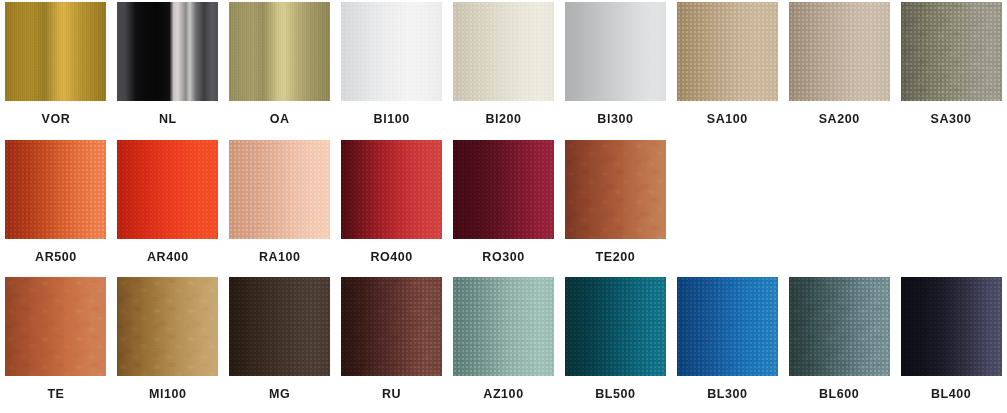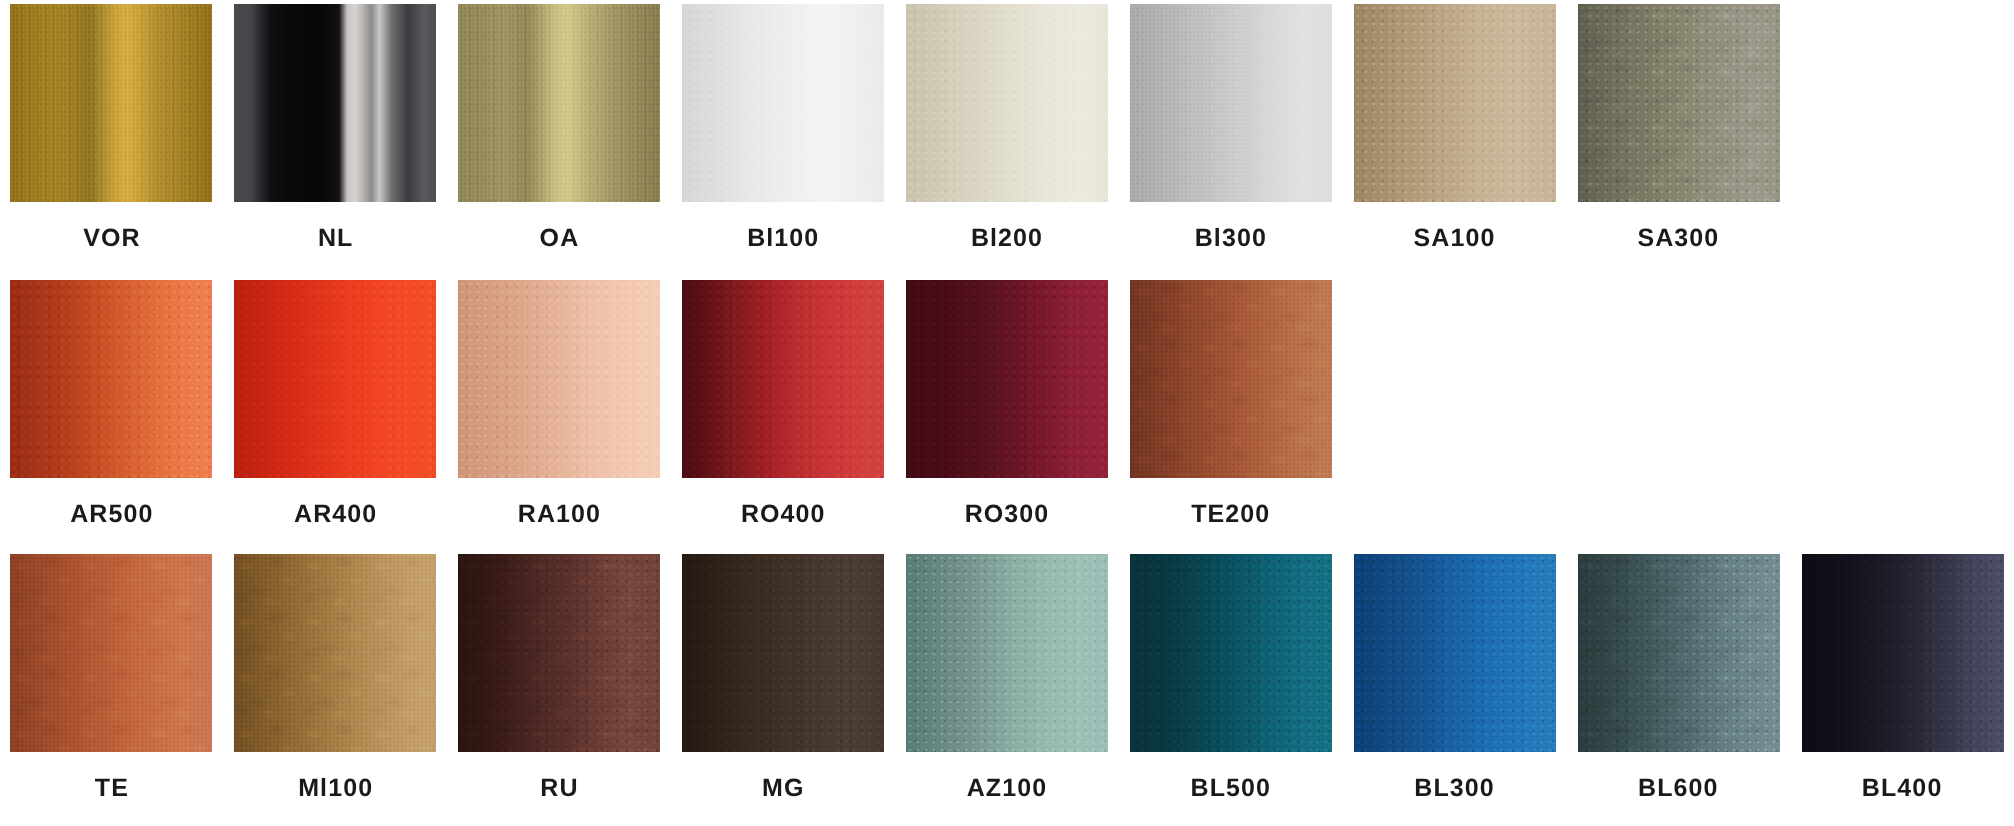--- a/index.html
+++ b/index.html
@@ -178,20 +178,27 @@
       </div>
       <div class="swatch-cell">
         <div class="chip-wrap">
           <div class="chip" style="background: linear-gradient(90deg, rgb(157, 133, 100) 0%, rgb(167, 142, 108) 12%, rgb(178, 154, 120) 28%, rgb(189, 166, 135) 46%, rgb(198, 177, 148) 62%, rgb(203, 183, 155) 80%, rgb(200, 180, 151) 100%);"></div>
           <div class="grain coarse"></div>
         </div>
         <div class="swatch-label">SA100</div>
       </div>
       <div class="swatch-cell">
         <div class="chip-wrap">
+          <div class="chip" style="background: linear-gradient(90deg, rgb(154, 136, 116) 0%, rgb(164, 146, 126) 12%, rgb(176, 158, 138) 28%, rgb(188, 171, 152) 46%, rgb(198, 182, 164) 62%, rgb(203, 188, 170) 80%, rgb(199, 184, 166) 100%);"></div>
+          <div class="grain coarse"></div>
+        </div>
+        <div class="swatch-label">SA200</div>
+      </div>
+      <div class="swatch-cell">
+        <div class="chip-wrap">
           <div class="chip" style="background: linear-gradient(90deg, rgb(95, 93, 78) 0%, rgb(106, 104, 87) 10%, rgb(117, 114, 95) 24%, rgb(128, 125, 105) 40%, rgb(139, 136, 116) 56%, rgb(148, 145, 129) 72%, rgb(156, 153, 138) 88%, rgb(151, 148, 132) 100%);"></div>
           <div class="mottle"></div>
           <div class="grain coarse"></div>
         </div>
         <div class="swatch-label">SA300</div>
       </div>
     </div>
     <div class="swatch-row">
       <div class="swatch-cell">
         <div class="chip-wrap">
@@ -249,32 +256,32 @@
       <div class="swatch-cell">
         <div class="chip-wrap">
           <div class="chip" style="background: linear-gradient(90deg, rgb(111, 76, 34) 0%, rgb(125, 88, 39) 12%, rgb(139, 100, 48) 26%, rgb(153, 113, 59) 40%, rgb(167, 127, 72) 54%, rgb(181, 141, 86) 70%, rgb(193, 154, 99) 86%, rgb(196, 158, 104) 100%);"></div>
           <div class="mottle"></div>
           <div class="grain fine"></div>
         </div>
         <div class="swatch-label">Ml100</div>
       </div>
       <div class="swatch-cell">
         <div class="chip-wrap">
+          <div class="chip" style="background: linear-gradient(90deg, rgb(36, 26, 19) 0%, rgb(42, 31, 23) 12%, rgb(50, 38, 28) 26%, rgb(58, 44, 33) 40%, rgb(65, 50, 40) 54%, rgb(71, 56, 48) 70%, rgb(75, 60, 52) 86%, rgb(70, 56, 48) 100%);"></div>
+          <div class="grain coarse"></div>
+        </div>
+        <div class="swatch-label">MG</div>
+      </div>
+      <div class="swatch-cell">
+        <div class="chip-wrap">
           <div class="chip" style="background: linear-gradient(90deg, rgb(42, 20, 16) 0%, rgb(48, 23, 19) 10%, rgb(58, 28, 23) 22%, rgb(70, 36, 32) 34%, rgb(82, 43, 39) 46%, rgb(93, 51, 45) 58%, rgb(106, 60, 53) 70%, rgb(116, 70, 62) 84%, rgb(111, 66, 57) 100%);"></div>
           <div class="mottle"></div>
           <div class="grain coarse"></div>
         </div>
         <div class="swatch-label">RU</div>
-      </div>
-      <div class="swatch-cell">
-        <div class="chip-wrap">
-          <div class="chip" style="background: linear-gradient(90deg, rgb(36, 26, 19) 0%, rgb(42, 31, 23) 12%, rgb(50, 38, 28) 26%, rgb(58, 44, 33) 40%, rgb(65, 50, 40) 54%, rgb(71, 56, 48) 70%, rgb(75, 60, 52) 86%, rgb(70, 56, 48) 100%);"></div>
-          <div class="grain coarse"></div>
-        </div>
-        <div class="swatch-label">MG</div>
       </div>
       <div class="swatch-cell">
         <div class="chip-wrap">
           <div class="chip" style="background: linear-gradient(90deg, rgb(91, 123, 118) 0%, rgb(100, 132, 126) 12%, rgb(111, 143, 136) 26%, rgb(125, 157, 149) 40%, rgb(140, 174, 165) 54%, rgb(150, 184, 175) 70%, rgb(156, 192, 182) 86%, rgb(153, 189, 180) 100%);"></div>
           <div class="grain coarse"></div>
         </div>
         <div class="swatch-label">AZ100</div>
       </div>
       <div class="swatch-cell">
         <div class="chip-wrap">

